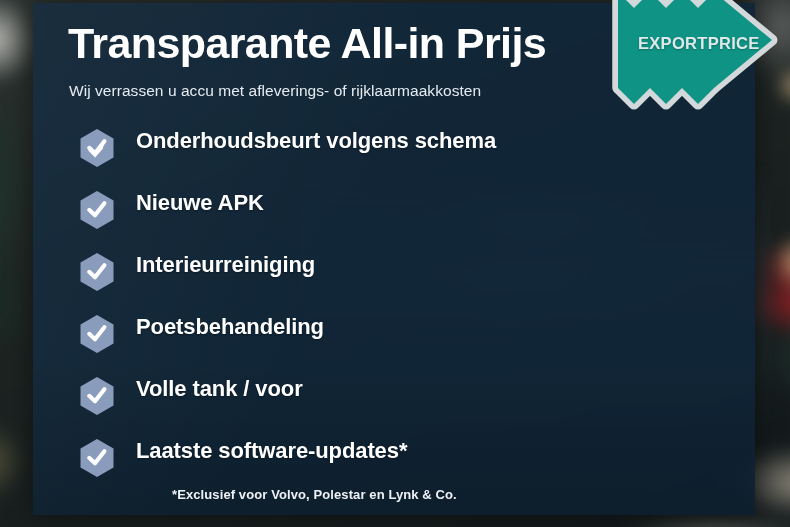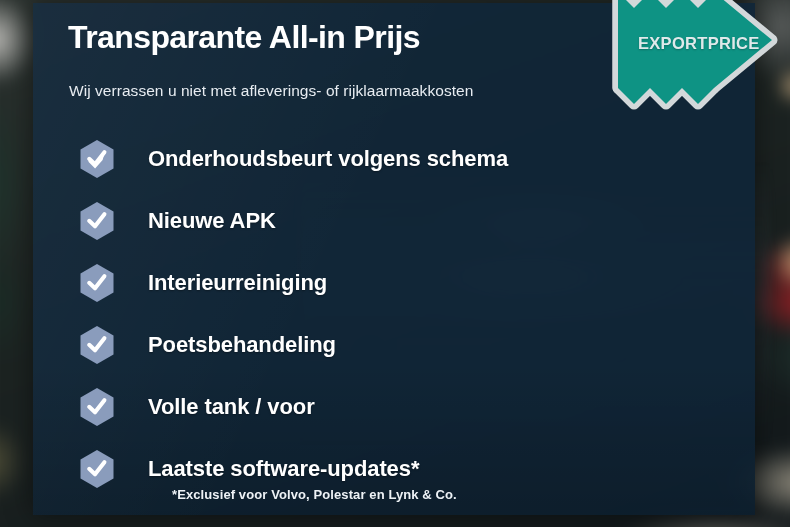--- a/index.html
+++ b/index.html
@@ -82,21 +82,21 @@
       linear-gradient(0deg, rgba(0,0,0,.18) 0%, rgba(0,0,0,0) 30%);
     pointer-events: none;
   }
 
   
   .headline {
     position: absolute;
     left: 35px;
     top: 18px;
     margin: 0;
-    font-size: 32px;
+    font-size: 43px;
     font-weight: bold;
     color: #ffffff;
     letter-spacing: -0.6px;
     line-height: 1.05;
     white-space: nowrap;
   }
   .subhead {
     position: absolute;
     left: 36px;
     top: 79px;
@@ -115,22 +115,20 @@
     top: 125px;
     width: 620px;
     margin: 0;
     padding: 0;
     list-style: none;
   }
   .feature {
     position: relative;
     height: 62px;
     display: flex;
-    align-items: center;
-    gap: 12px;
   }
   .hexbadge {
     position: relative;
     flex: 0 0 auto;
     width: 36px;
     height: 40px;
     margin-right: 21px;
   }
   .hexbadge svg { display: block; }
   .feature-label {
@@ -181,21 +179,21 @@
 <div class="screen">
 
   <div class="bg-photo"></div>
   <div class="bg-carshape"></div>
 
   <div class="panel">
     <div class="panel-sheen"></div>
 
     <h1 class="headline">Transparante All-in Prijs</h1>
 
-    <p class="subhead">Wij verrassen u niet met afleverings- of rijklaarmaakkosten</p>
+    <p class="subhead">Wij verrassen u accu met afleverings- of rijklaarmaakkosten</p>
 
     <ul class="features">
 
       <li class="feature">
         <span class="hexbadge">
           <svg width="36" height="40" viewBox="0 0 36 40" aria-hidden="true">
             <polygon points="18,1 34.5,10.5 34.5,29.5 18,39 1.5,29.5 1.5,10.5" fill="#8a9cbc"></polygon>
             <path d="M10.5 20.3 L15.8 25.6 L26 12.8 L23.6 21.1 L16.1 29.6 L9.4 22.8 Z" fill="#ffffff"></path>
             <path d="M10.2 19.8 L16 25.3 L25.4 13.2" fill="none" stroke="#ffffff" stroke-width="4.1" stroke-linecap="round" stroke-linejoin="round"></path>
           </svg>

